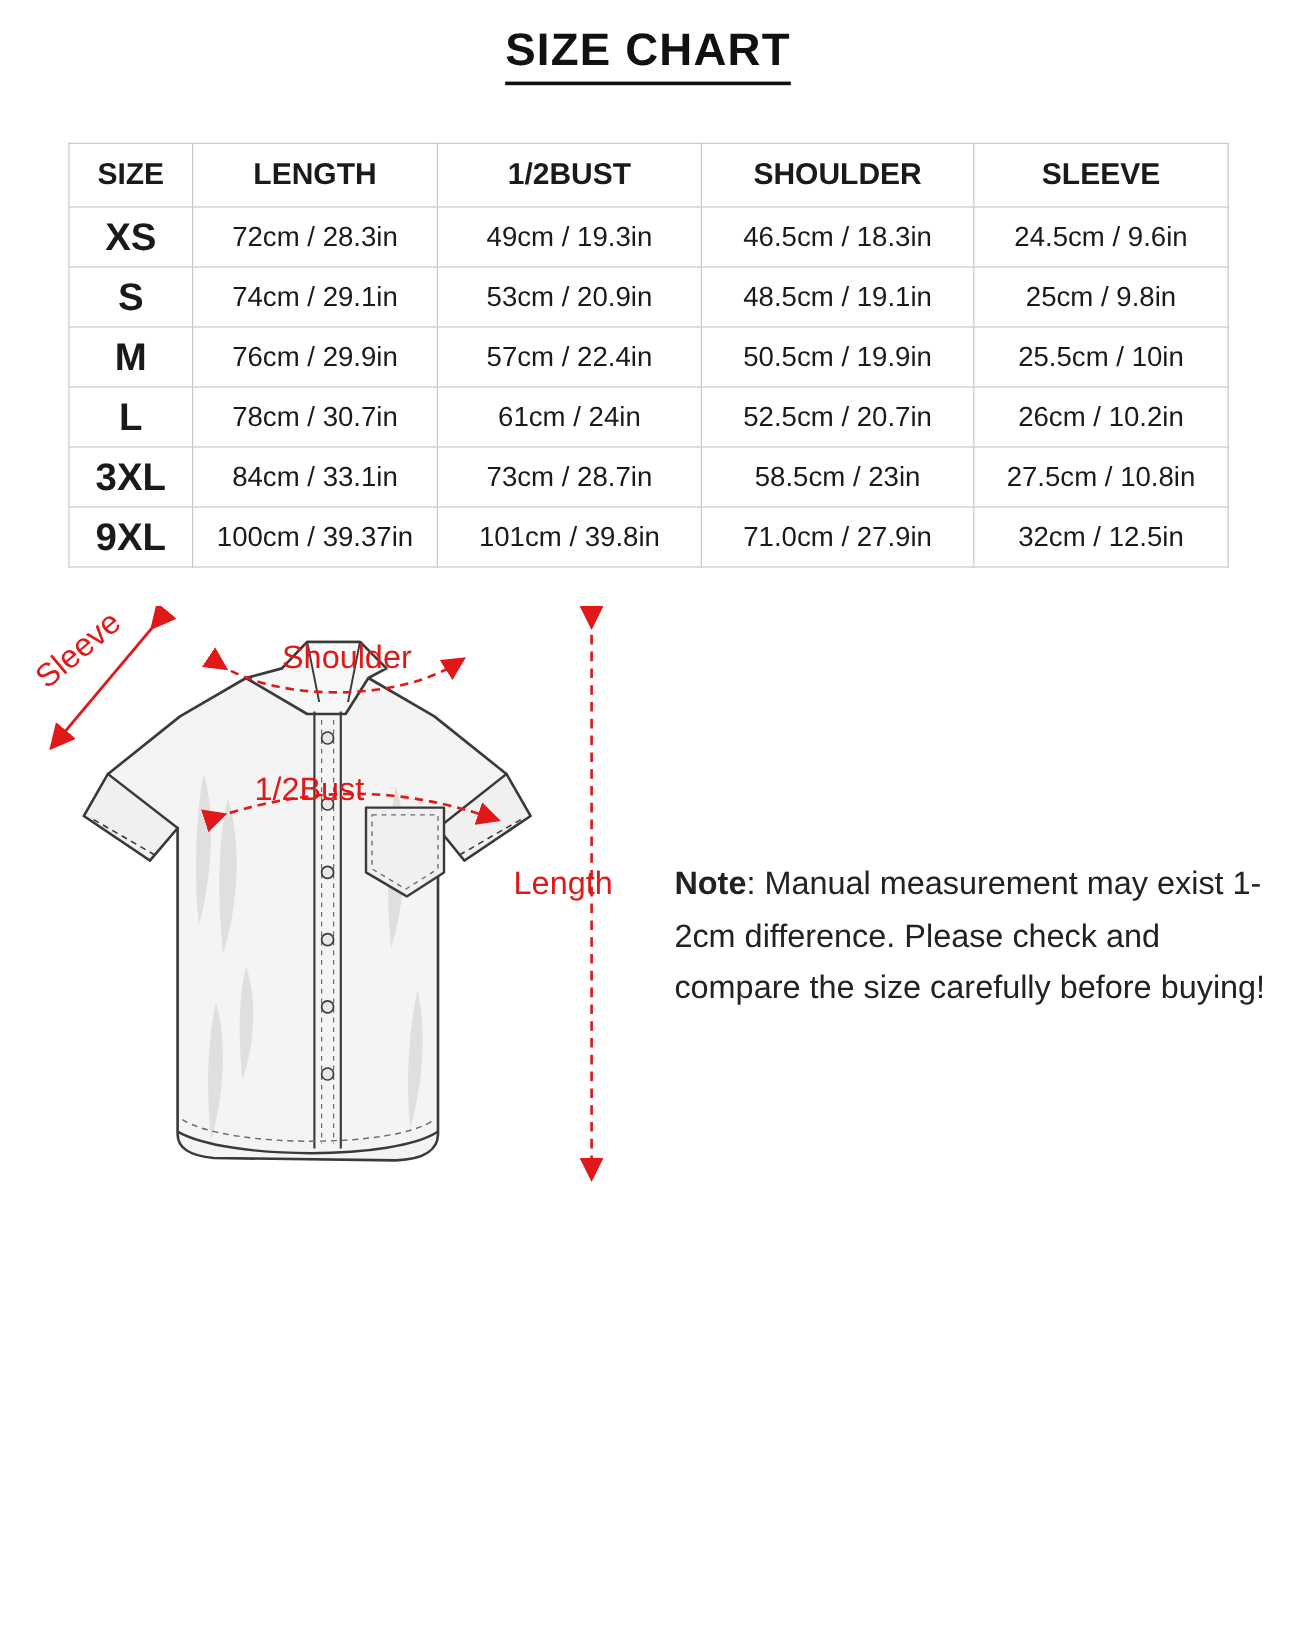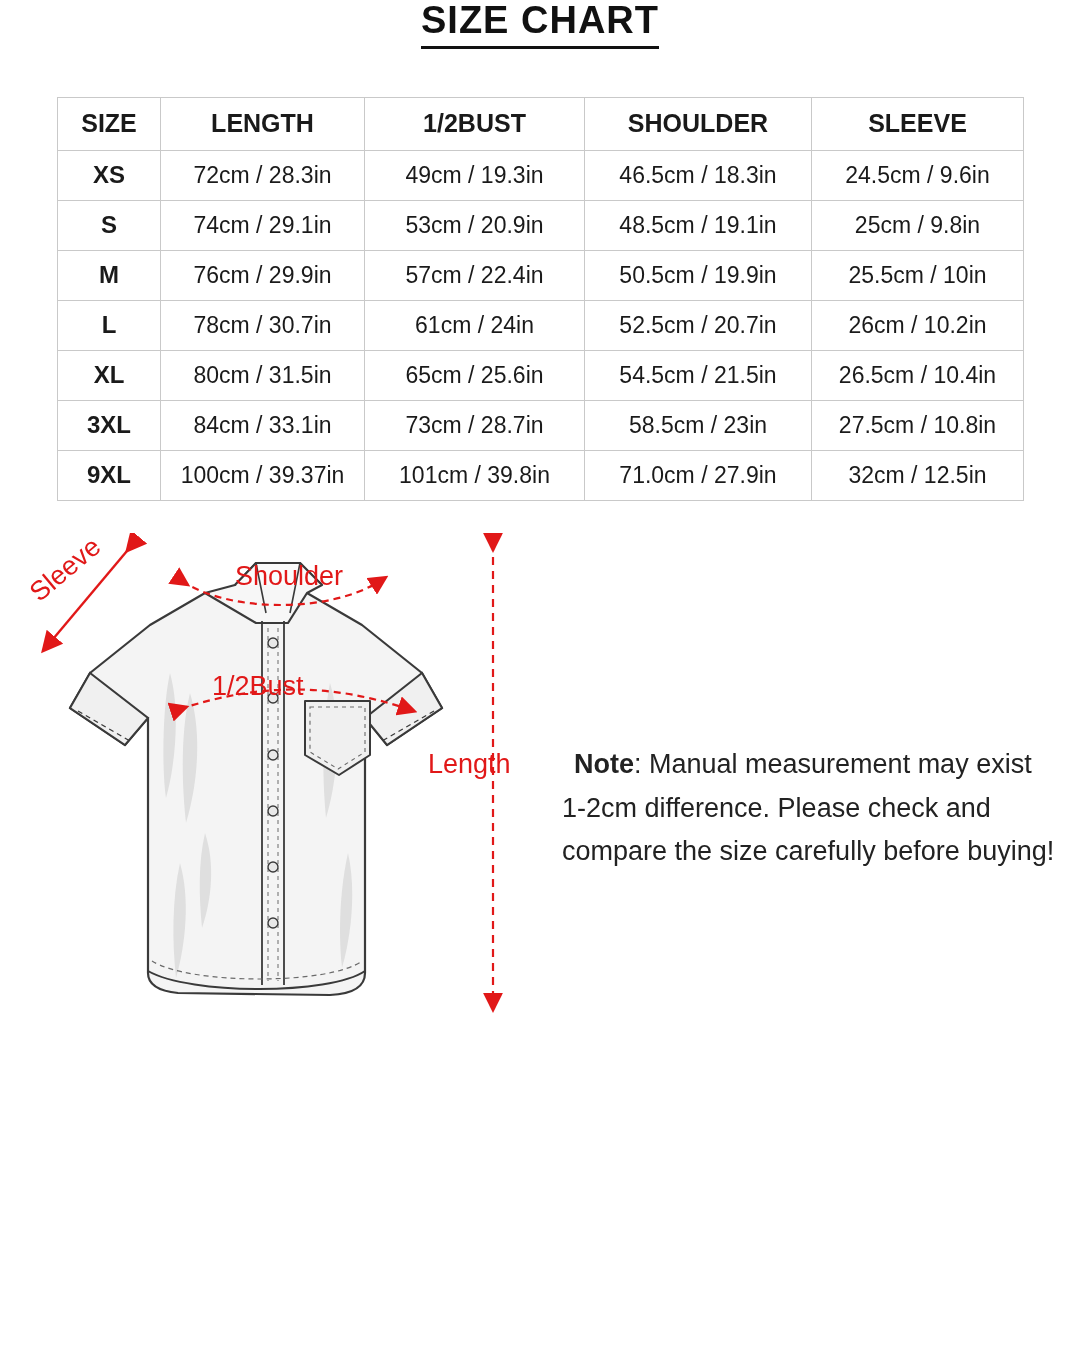--- a/index.html
+++ b/index.html
@@ -12,20 +12,21 @@
     height: 1369px;
     position: relative;
     font-family: "Liberation Sans", sans-serif;
     color: #1a1a1a;
     overflow: hidden;
   }
 
   
   .title-wrap {
     text-align: center;
+    padding-top: 22px;
   }
   .title {
     display: inline-block;
     font-size: 38px;
     font-weight: bold;
     letter-spacing: 1px;
     color: #111;
     border-bottom: 3px solid #111;
     padding-bottom: 4px;
     line-height: 1.1;
@@ -52,21 +53,21 @@
     color: #1a1a1a;
     font-weight: normal;
   }
   table.size-chart thead th {
     font-size: 25px;
     font-weight: bold;
     height: 50px;
   }
   table.size-chart tbody td.size-col {
     font-weight: bold;
-    font-size: 24px;
+    font-size: 32px;
   }
   col.c-size { width: 103px; }
   col.c-length { width: 204px; }
   col.c-bust { width: 220px; }
   col.c-shoulder { width: 227px; }
   col.c-sleeve { width: 212px; }
 
   
   .diagram-area {
     position: relative;
@@ -81,21 +82,21 @@
   }
   .note {
     position: absolute;
     left: 562px;
     top: 220px;
     width: 495px;
     font-size: 27px;
     line-height: 1.62;
     color: #222;
   }
-  .note b { font-weight: bold; margin-left: 12px; }
+  .note b { font-weight: bold; }
 
   .lbl {
     fill: #e11818;
     font-family: "Liberation Sans", sans-serif;
   }
 </style>
 </head>
 <body>
 
 <div class="title-wrap">
@@ -143,27 +144,20 @@
         <td>25.5cm / 10in</td>
       </tr>
       <tr>
         <td class="size-col">L</td>
         <td>78cm / 30.7in</td>
         <td>61cm / 24in</td>
         <td>52.5cm / 20.7in</td>
         <td>26cm / 10.2in</td>
       </tr>
       <tr>
-        <td class="size-col">XL</td>
-        <td>80cm / 31.5in</td>
-        <td>65cm / 25.6in</td>
-        <td>54.5cm / 21.5in</td>
-        <td>26.5cm / 10.4in</td>
-      </tr>
-      <tr>
         <td class="size-col">3XL</td>
         <td>84cm / 33.1in</td>
         <td>73cm / 28.7in</td>
         <td>58.5cm / 23in</td>
         <td>27.5cm / 10.8in</td>
       </tr>
       <tr>
         <td class="size-col">9XL</td>
         <td>100cm / 39.37in</td>
         <td>101cm / 39.8in</td>

